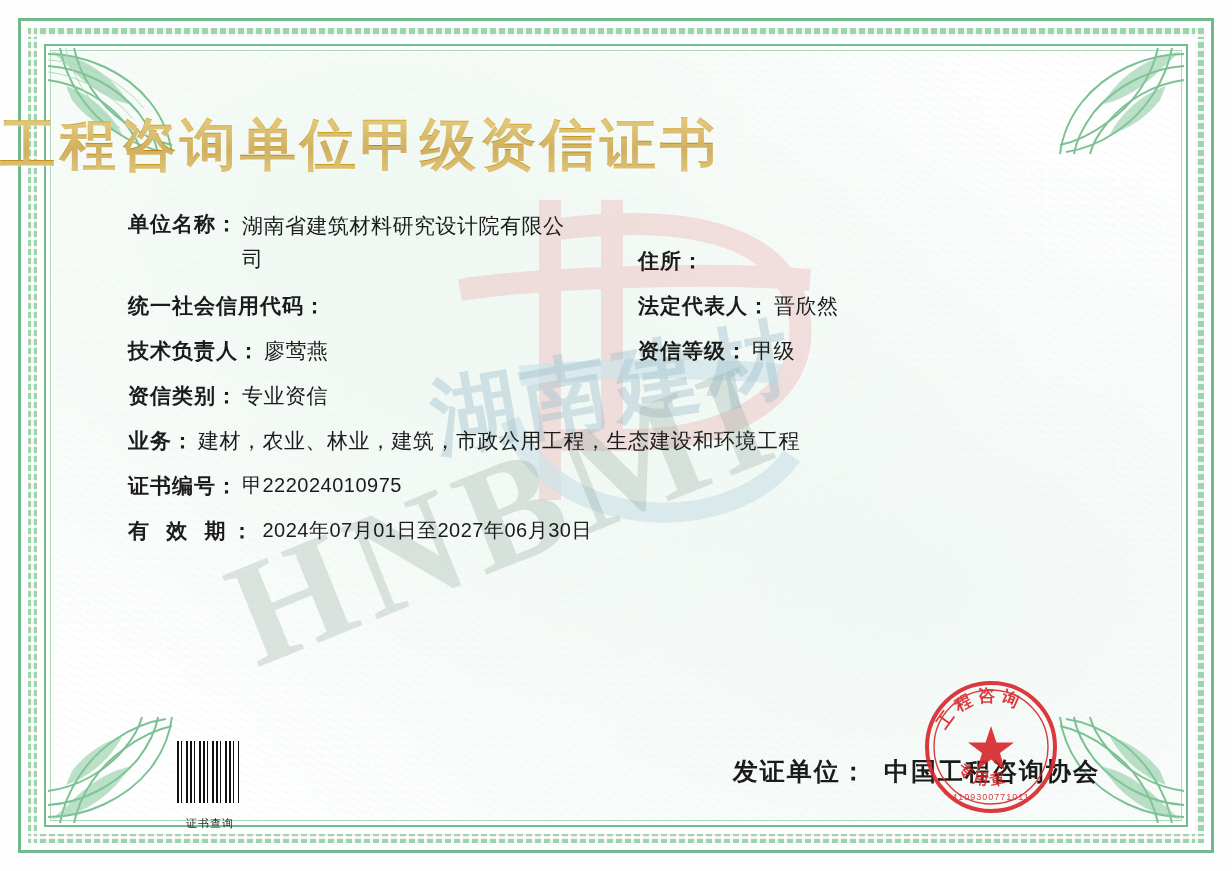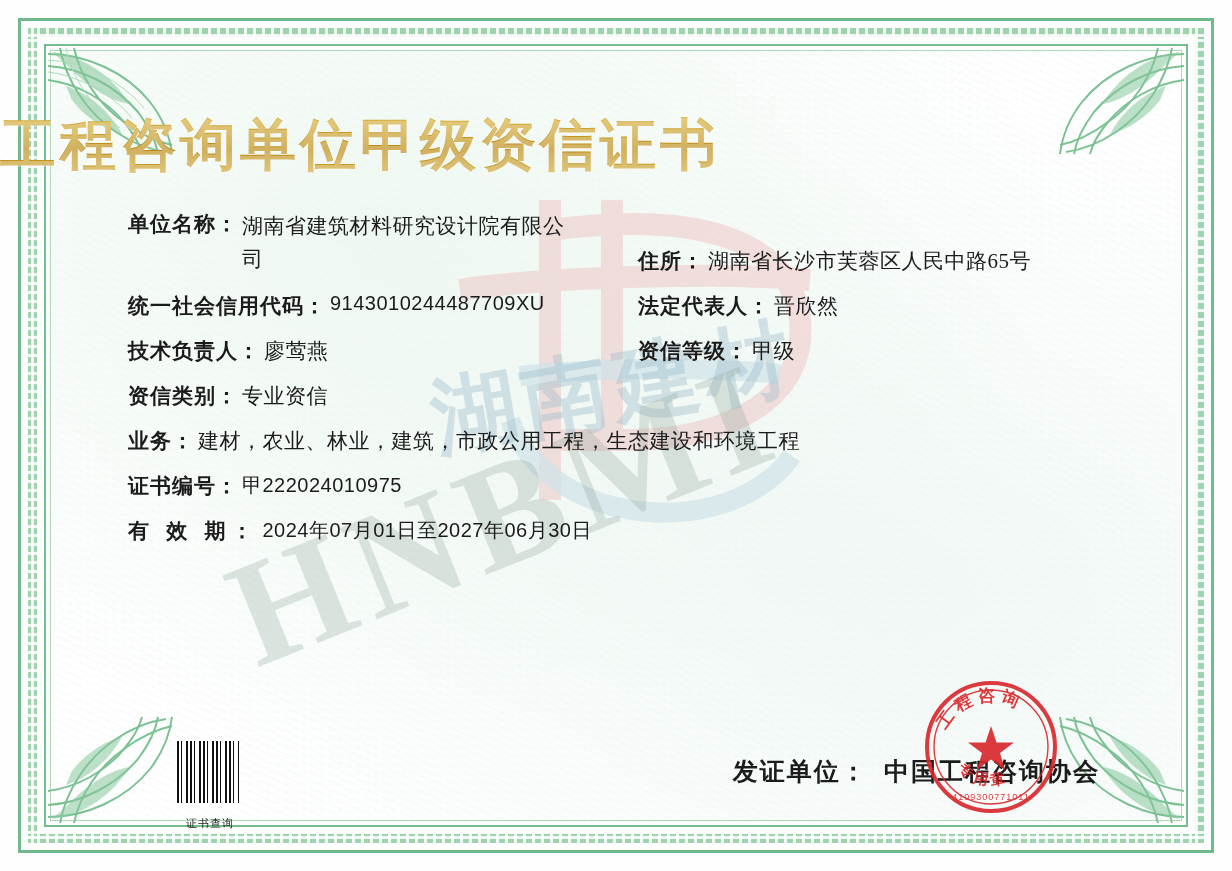--- a/index.html
+++ b/index.html
@@ -336,28 +336,26 @@
 
   <div class="fields">
 
     <div class="row">
       <div class="col-left">
         <span class="label">单位名称：</span>
         <span class="value value-wrap">湖南省建筑材料研究设计院有限公司</span>
       </div>
       <div class="col-right">
         <span class="label">住所：</span>
-        <span class="value">湖南省长沙市芙蓉区人民中路65号</span>
       </div>
     </div>
 
     <div class="row">
       <div class="col-left">
         <span class="label">统一社会信用代码：</span>
-        <span class="value value-mono">9143010244487709XU</span>
       </div>
       <div class="col-right">
         <span class="label">法定代表人：</span>
         <span class="value">晋欣然</span>
       </div>
     </div>
 
     <div class="row">
       <div class="col-left">
         <span class="label">技术负责人：</span>

